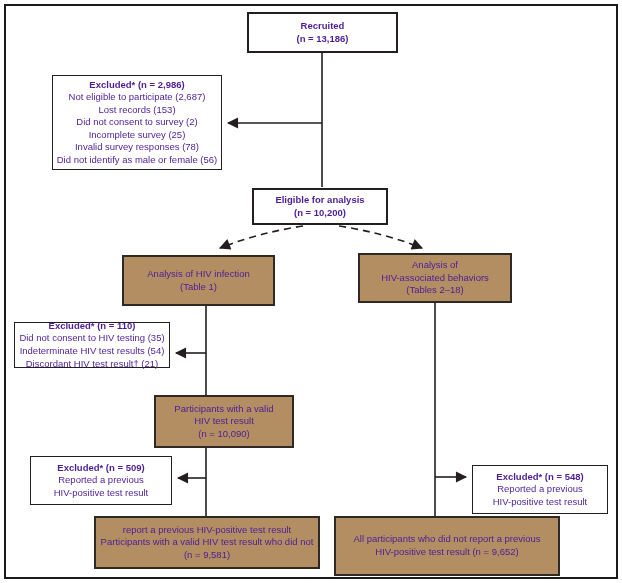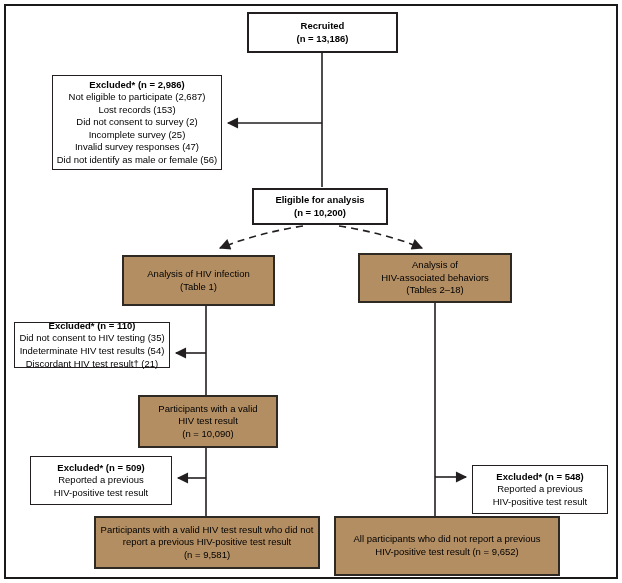--- a/index.html
+++ b/index.html
@@ -1,21 +1,21 @@
 <!DOCTYPE html>
 <html><head>
 <meta charset="utf-8">
 <style>
   html,body{margin:0;padding:0;background:#ffffff;}
   #canvas{
     position:relative;
     width:622px;height:583px;
     background:#ffffff;
     font-family:"Liberation Sans", sans-serif;
-    color:#000000;
+    color:#4c1d95;
     overflow:hidden;
   }
   #frame{
     position:absolute;left:4px;top:4px;right:4px;bottom:4px;
     border:2px solid #1a1a1a;
   }
   #wires{position:absolute;left:0;top:0;width:622px;height:583px;}
   .box{
     position:absolute;box-sizing:border-box;
     display:flex;flex-direction:column;align-items:center;justify-content:center;
@@ -62,21 +62,21 @@
     <div class="bold">Recruited</div>
     <div class="bold">(n = 13,186)</div>
   </div>
 
   <div class="box" style="left:52px;top:75px;width:170px;height:95px;">
     <div class="bold">Excluded* (n = 2,986)</div>
     <div>Not eligible to participate (2,687)</div>
     <div>Lost records (153)</div>
     <div>Did not consent to survey (2)</div>
     <div>Incomplete survey (25)</div>
-    <div>Invalid survey responses (47)</div>
+    <div>Invalid survey responses (78)</div>
     <div>Did not identify as male or female (56)</div>
   </div>
 
   <div class="box thick" style="left:252px;top:188px;width:136px;height:37px;">
     <div class="bold">Eligible for analysis</div>
     <div class="bold">(n = 10,200)</div>
   </div>
 
   <div class="box tan" style="left:122px;top:255px;width:153px;height:51px;">
     <div>Analysis of HIV infection</div>
@@ -89,41 +89,41 @@
     <div>(Tables 2–18)</div>
   </div>
 
   <div class="box" style="left:14px;top:322px;width:156px;height:46px;">
     <div class="bold">Excluded* (n = 110)</div>
     <div>Did not consent to HIV testing (35)</div>
     <div>Indeterminate HIV test results (54)</div>
     <div>Discordant HIV test result† (21)</div>
   </div>
 
-  <div class="box tan" style="left:138px;top:395px;width:140px;height:53px;">
+  <div class="box tan" style="left:154px;top:395px;width:140px;height:53px;">
     <div>Participants with a valid</div>
     <div>HIV test result</div>
     <div>(n = 10,090)</div>
   </div>
 
   <div class="box" style="left:30px;top:456px;width:142px;height:49px;">
     <div class="bold">Excluded* (n = 509)</div>
     <div>Reported a previous</div>
     <div>HIV-positive test result</div>
   </div>
 
   <div class="box" style="left:472px;top:453px;width:136px;height:49px;margin-top:12px;">
     <div class="bold">Excluded* (n = 548)</div>
     <div>Reported a previous</div>
     <div>HIV-positive test result</div>
   </div>
 
   <div class="box tan" style="left:94px;top:516px;width:226px;height:53px;">
+    <div>report a previous HIV-positive test result</div>
     <div>Participants with a valid HIV test result who did not</div>
-    <div>report a previous HIV-positive test result</div>
     <div>(n = 9,581)</div>
   </div>
 
   <div class="box tan" style="left:334px;top:516px;width:226px;height:60px;">
     <div>All participants who did not report a previous</div>
     <div>HIV-positive test result (n = 9,652)</div>
   </div>
 </div>
 
 </body></html>

